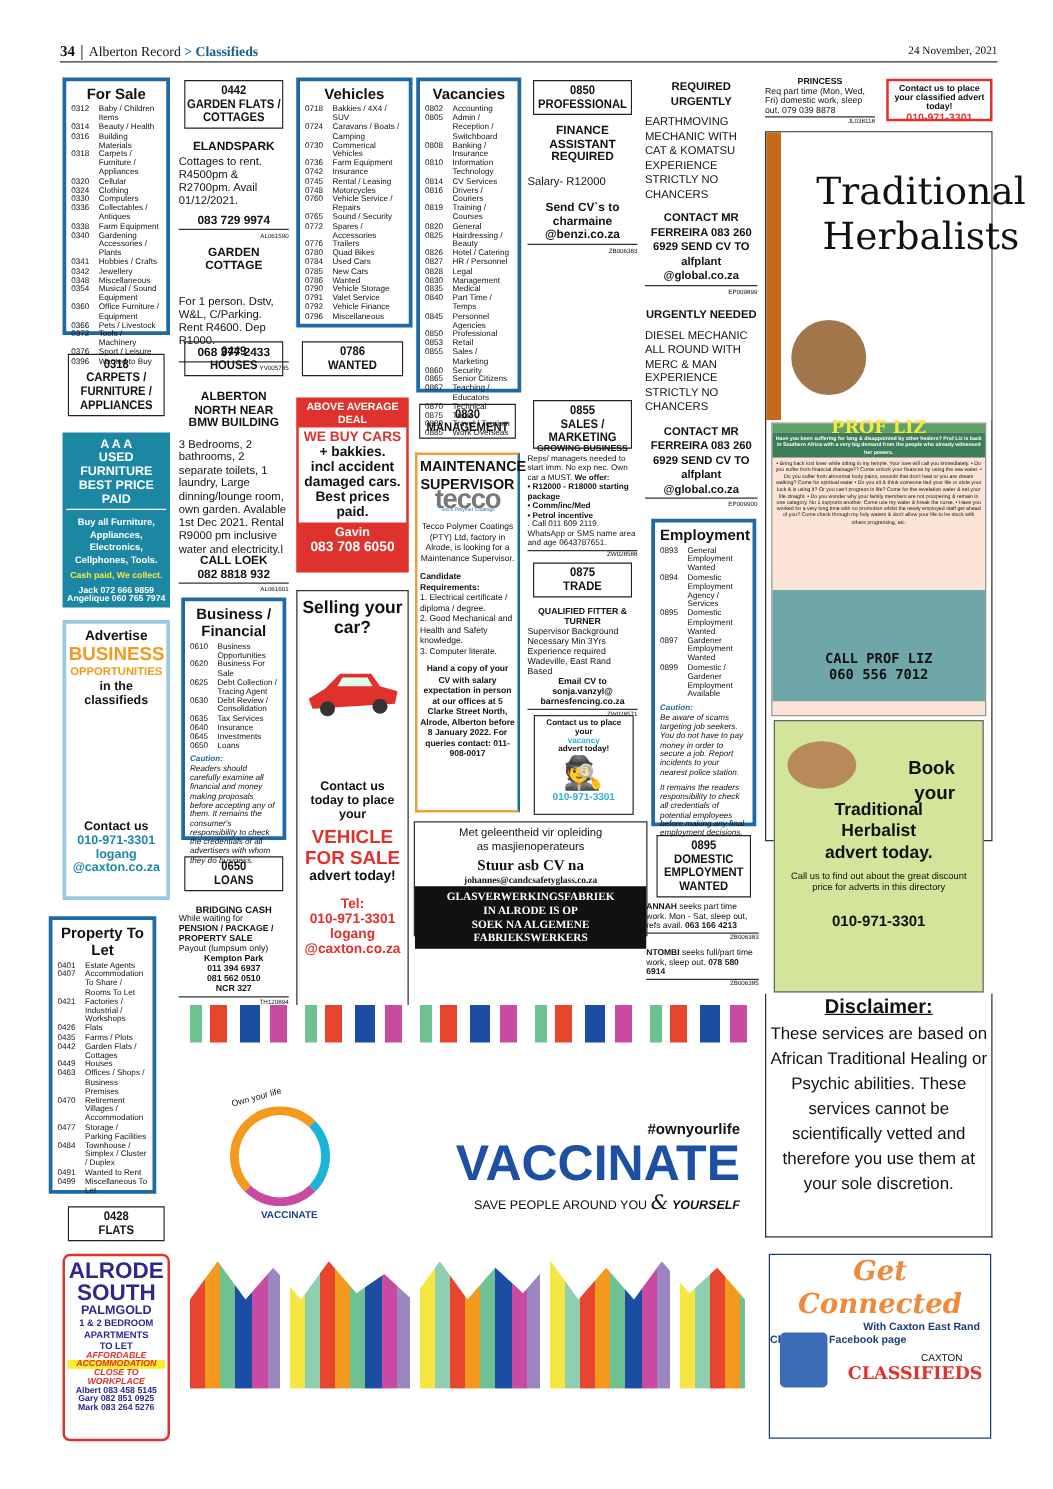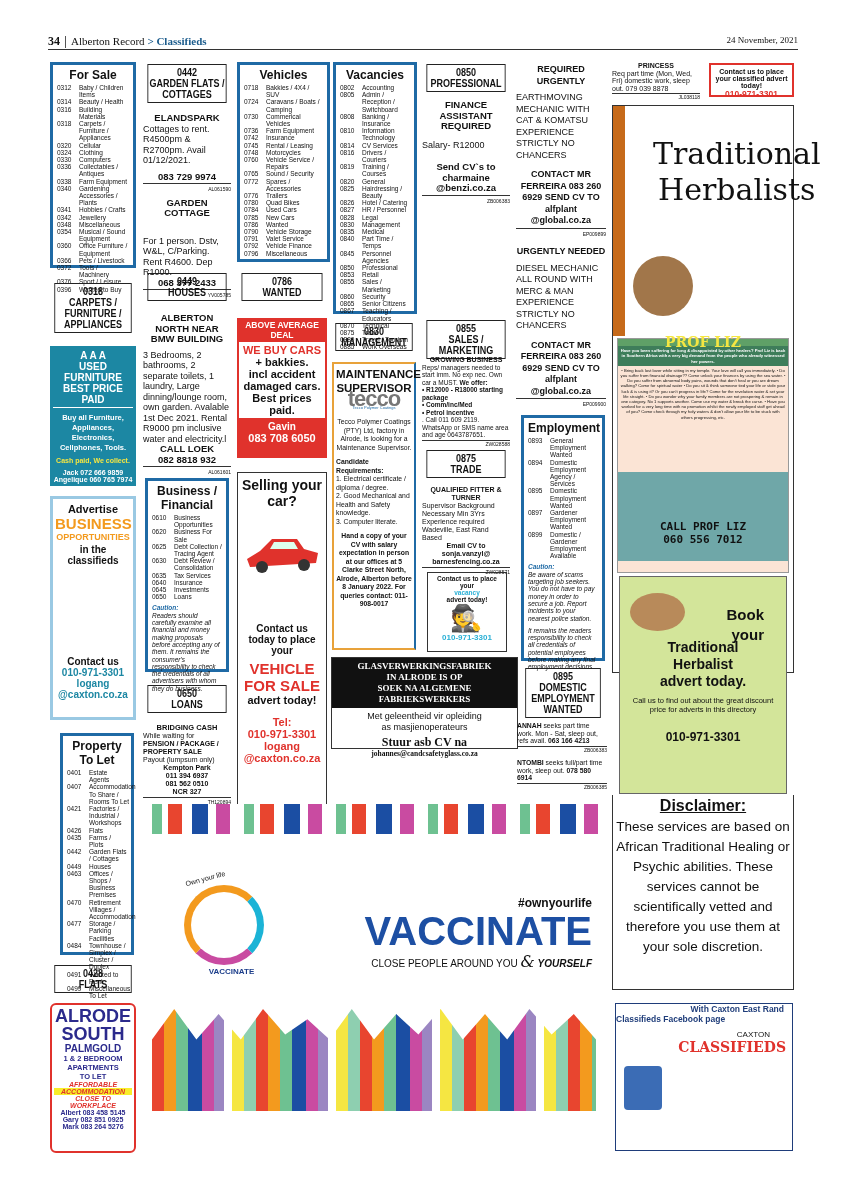--- a/index.html
+++ b/index.html
@@ -129,21 +129,21 @@
 <div class="abs" style="left:50px;top:496px;width:86px;height:224px;border:3px solid #9ac9e3;text-align:center;padding:4px 2px">
   <div style="font-size:11px;font-weight:bold">Advertise</div>
   <div style="font-size:15px;font-weight:bold;color:#f39a1e">BUSINESS</div>
   <div style="font-size:9px;font-weight:bold;color:#f39a1e">OPPORTUNITIES</div>
   <div style="font-size:10px;font-weight:bold;margin-top:2px">in the classifieds</div>
   <div style="font-size:10px;font-weight:bold;margin-top:90px">Contact us</div>
   <div style="font-size:10px;font-weight:bold;color:#1c87a3">010-971-3301</div>
   <div style="font-size:10px;font-weight:bold;color:#1c87a3">logang</div>
   <div style="font-size:10px;font-weight:bold;color:#1c87a3">@caxton.co.za</div>
 </div>
-<div class="abs bluebox" style="left:60px;top:733px;width:74px;height:222px">
+<div class="abs bluebox" style="left:39px;top:733px;width:86px;height:222px">
   <h3>Property To Let</h3>
   <div id="property-list">
       <div class="idx">
         <span class="c">0401</span>
         <span>Estate Agents</span>
       </div>
       <div class="idx">
         <span class="c">0407</span>
         <span>Accommodation To Share / Rooms To Let</span>
       </div>
@@ -528,31 +528,31 @@
   <div style="margin-top:6px">Tecco Polymer Coatings (PTY) Ltd, factory in Alrode, is looking for a Maintenance Supervisor.</div>
   <div style="font-weight:bold;margin-top:6px;text-align:left">Candidate Requirements:</div>
   <div id="tecco-reqs" style="text-align:left">
       <div>1. Electrical certificate / diploma / degree.</div>
       <div>2. Good Mechanical and Health and Safety knowledge.</div>
       <div>3. Computer literate.</div>
     </div>
   <div style="font-weight:bold;margin-top:6px">Hand a copy of your CV with salary expectation in person at our offices at 5 Clarke Street North, Alrode, Alberton before 8 January 2022. For queries contact: 011-908-0017</div>
 </div>
 <div class="abs" style="left:331px;top:657px;width:187px;height:92px;border:1px solid #333">
+  <div style="text-align:center;font-size:9px;line-height:11px;padding-top:3px">
+    <div>Met geleentheid vir opleiding</div>
+      <div>as masjienoperateurs</div>
+    <div style="font-family:'Liberation Serif',serif;font-weight:bold;font-size:12px;margin-top:4px">Stuur asb CV na</div>
+    <div style="font-family:'Liberation Serif',serif;font-weight:bold;font-size:7.5px">johannes@candcsafetyglass.co.za</div>
+  </div>
   <div style="background:#111;color:#fff;text-align:center;font-family:'Liberation Serif',serif;font-weight:bold;font-size:9px;line-height:11px;padding:3px 0">
     <div>GLASVERWERKINGSFABRIEK</div>
       <div>IN ALRODE IS OP</div>
       <div>SOEK NA ALGEMENE</div>
       <div>FABRIEKSWERKERS</div>
-  </div>
-  <div style="text-align:center;font-size:9px;line-height:11px;padding-top:3px">
-    <div>Met geleentheid vir opleiding</div>
-      <div>as masjienoperateurs</div>
-    <div style="font-family:'Liberation Serif',serif;font-weight:bold;font-size:12px;margin-top:4px">Stuur asb CV na</div>
-    <div style="font-family:'Liberation Serif',serif;font-weight:bold;font-size:7.5px">johannes@candcsafetyglass.co.za</div>
   </div>
 </div>
 
 <div class="abs catbox" style="left:422px;top:64px;width:88px">
     <div>0850</div>
     <div>PROFESSIONAL</div>
   </div>
 <div class="abs ad" style="left:422px;top:100px;width:88px">
   <div class="t">FINANCE ASSISTANT REQUIRED</div>
   <div style="margin-top:8px">Salary- R12000</div>
@@ -677,33 +677,34 @@
   <div style="font-size:14px;line-height:17px">Herbalist</div>
   <div style="font-size:14px;line-height:17px">advert today.</div>
   <div style="font-size:7.5px;font-weight:normal;line-height:9px;padding:6px 12px">Call us to find out about the great discount price for adverts in this directory</div>
   <div style="font-size:12px;margin-top:10px">010-971-3301</div>
 </div>
 <div class="abs" style="left:612px;top:795px;width:182px;height:195px;border:1.5px solid #333;border-top:none;text-align:center;font-size:13.5px;line-height:20px">
   <div style="font-weight:bold;text-decoration:underline;font-size:16px;line-height:22px">Disclaimer:</div>
   <div>These services are based on African Traditional Healing or Psychic abilities. These services cannot be scientifically vetted and therefore you use them at your sole discretion.</div>
 </div>
 <div class="abs" style="left:615px;top:1003px;width:178px;height:148px;border:1px solid #1f3d7a;text-align:center;overflow:hidden">
+  <div style="font-family:'DejaVu Serif',serif;font-style:italic;font-weight:bold;color:#f08a3a;font-size:22px;line-height:26px">Get Connected</div>
   <div style="font-weight:bold;color:#1f3d7a;font-size:8.5px;text-align:right;padding-right:8px">With Caxton East Rand</div>
   <div style="font-weight:bold;color:#1f3d7a;font-size:8.5px;text-align:left;padding-right:8px">Classifieds Facebook page</div>
   <div style="position:absolute;left:8px;top:62px;width:38px;height:44px;background:#3b6cb5;border-radius:4px"></div>
   <div style="font-size:8px;text-align:right;padding-right:22px;margin-top:6px">CAXTON</div>
   <div style="color:#e0322c;font-family:'DejaVu Serif',serif;font-weight:bold;font-size:14px;text-align:right;padding-right:6px">CLASSIFIEDS</div>
 </div>
 
 <div class="abs" style="left:152px;top:804px;width:456px;height:350px">
   <div style="height:30px;background:repeating-linear-gradient(90deg,#6ec191 0 10px,#fff 10px 16px,#e8452f 16px 30px,#fff 30px 40px,#1b4ea3 40px 56px,#fff 56px 64px,#c94ba1 64px 78px,#fff 78px 92px)"></div>
   <div style="position:absolute;left:32px;top:64px;width:95px;height:120px">
     <div style="font-size:7px;transform:rotate(-15deg)">Own your life</div>
     <div style="width:80px;height:80px;border-radius:50%;border:7px solid #f39a1e;border-right-color:#1bb3d6;border-bottom-color:#c94ba1;margin-top:10px"></div>
     <div style="font-weight:bold;color:#1b3d8a;font-size:8px;text-align:center;margin-top:2px">VACCINATE</div>
   </div>
   <div style="position:absolute;left:150px;top:92px;width:290px;text-align:right">
     <div style="font-weight:bold;font-size:12px">#ownyourlife</div>
     <div style="font-weight:bold;font-size:40px;line-height:42px;color:#1d4fa3">VACCINATE</div>
-    <div style="font-size:10px"><span>CLOSE PEOPLE AROUND YOU</span> <span style="font-family:'DejaVu Serif',serif;font-size:16px;font-style:italic">&amp;</span> <b style="font-style:italic">YOURSELF</b></div>
+    <div style="font-size:10px"><span>SAVE PEOPLE AROUND YOU</span> <span style="font-family:'DejaVu Serif',serif;font-size:16px;font-style:italic">&amp;</span> <b style="font-style:italic">YOURSELF</b></div>
   </div>
   <div style="position:absolute;left:0;top:205px;width:444px;height:102px;background:repeating-linear-gradient(90deg,#e8452f 0 12px,#f39a1e 12px 24px,#6ec191 24px 36px,#1b4ea3 36px 50px,#c94ba1 50px 62px,#9b86c2 62px 72px,#fff 72px 80px,#f5e642 80px 92px,#8ecfb0 92px 104px);clip-path:polygon(0 30%,5% 0,10% 30%,15% 5%,20% 30%,25% 0,30% 25%,35% 10%,40% 30%,45% 0,50% 30%,55% 5%,60% 25%,65% 0,70% 30%,75% 5%,80% 30%,85% 0,90% 25%,95% 5%,100% 30%,100% 100%,0 100%)"></div>
 </div>
 
 </body></html>

